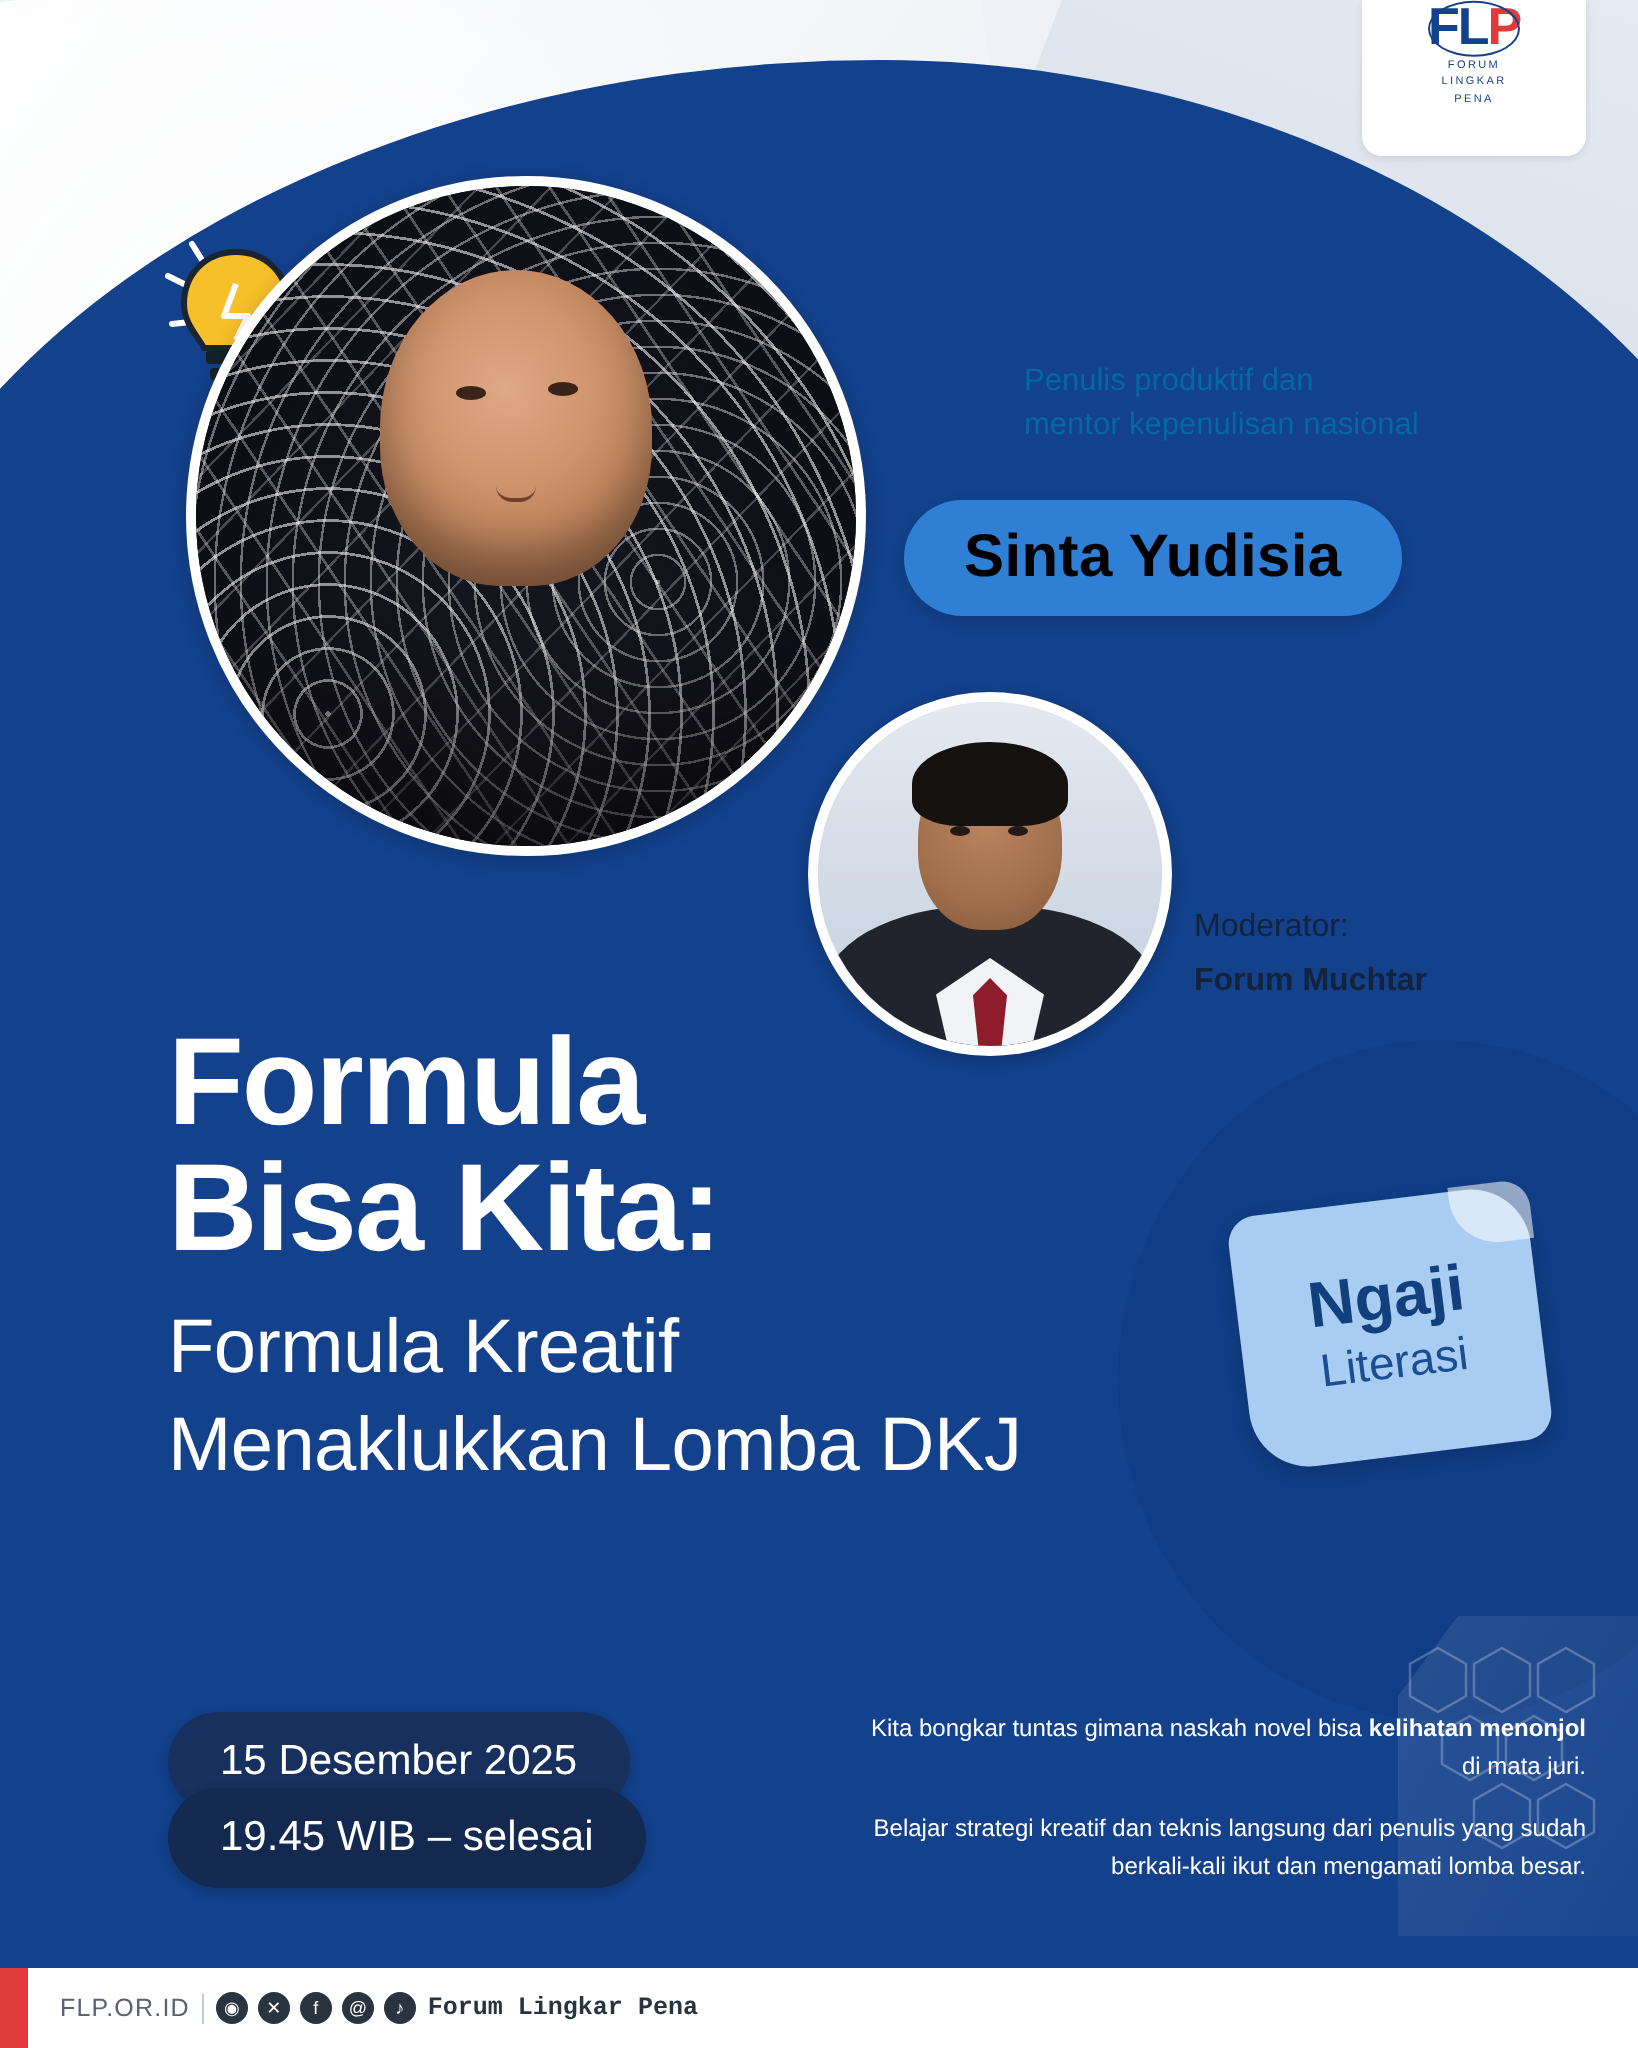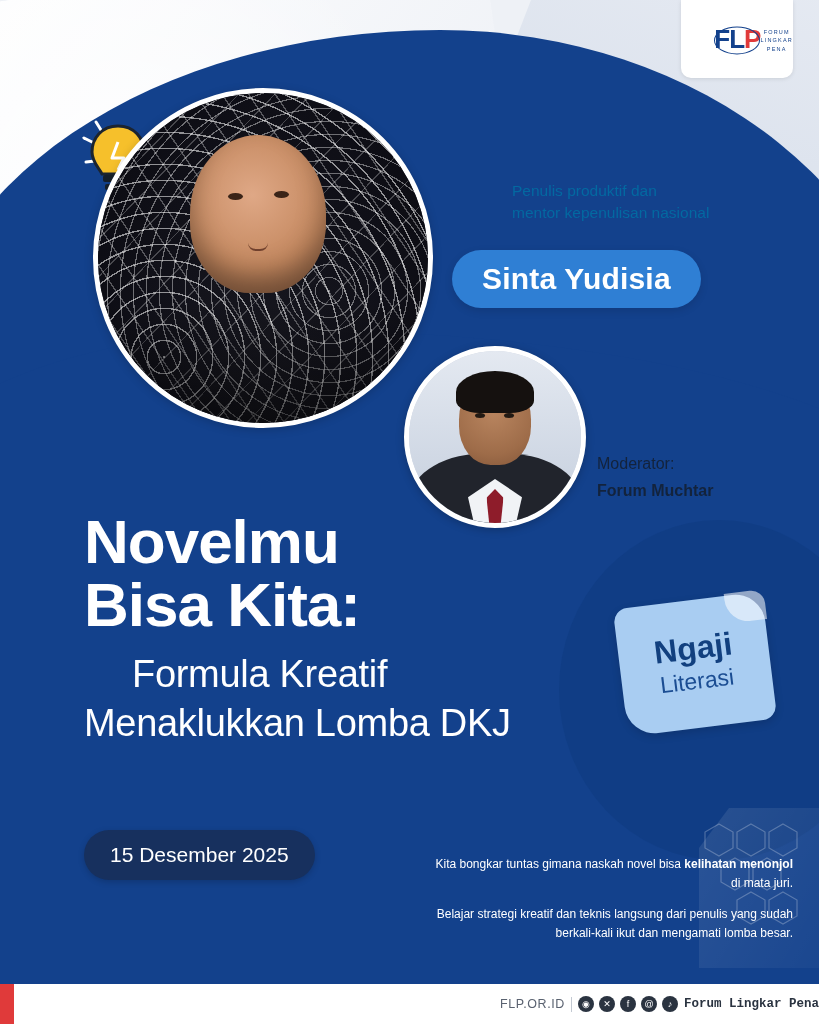--- a/index.html
+++ b/index.html
@@ -116,22 +116,22 @@
   .logo-box {
     position: absolute;
     right: 26px;
     top: 0;
     width: 112px;
     height: 78px;
     background: #ffffff;
     border-radius: 0 0 10px 10px;
     display: flex;
     align-items: center;
-    justify-content: flex-end;
-    flex-direction: row;
+    justify-content: flex-start;
+    flex-direction: column;
     box-shadow: 0 1px 4px rgba(0,0,0,0.10);
   }
   .logo-mark {
     font-size: 26px;
     font-weight: bold;
     color: #13418c;
     letter-spacing: -1px;
     line-height: 1;
     position: relative;
   }
@@ -309,21 +309,21 @@
     font-size: 15.5px;
     line-height: 1.42;
   }
   .name-pill {
     position: absolute;
     left: 452px;
     top: 250px;
     padding: 12px 30px;
     background: #2f7fd4;
     border-radius: 36px;
-    color: #ffffff;
+    color: #000000;
     font-size: 30px;
     font-weight: bold;
     letter-spacing: 0.2px;
     box-shadow: 0 3px 8px rgba(0,0,0,0.12);
   }
   .mod-label {
     position: absolute;
     left: 597px;
     top: 410px;
     color: #13233c;
@@ -346,21 +346,21 @@
     line-height: 1.02;
     letter-spacing: -1px;
   }
   .headline .l3,
   .headline .l4 {
     font-size: 38px;
     font-weight: normal;
     line-height: 1.28;
     letter-spacing: -0.3px;
   }
-  .headline .l3 { margin-top: 14px; margin-left: 48px; }
+  .headline .l3 { margin-top: 14px; }
 
   
   .ngaji-badge {
     position: absolute;
     left: 620px;
     top: 600px;
     width: 150px;
     height: 128px;
     background: #a9cdf2;
     border-radius: 14px 30px 14px 30px;
@@ -397,21 +397,21 @@
   
   .pill {
     position: absolute;
     background: #17305e;
     color: #ffffff;
     border-radius: 26px;
     font-size: 21px;
     padding: 13px 26px;
     box-shadow: 0 2px 6px rgba(0,0,0,0.18);
   }
-  .pill-date { left: 84px; top: 830px; }
+  .pill-date { left: 84px; top: 856px; }
   .pill-time { left: 84px; top: 894px; background: #14294f; }
 
   
   .blurb {
     position: absolute;
     right: 26px;
     top: 855px;
     width: 360px;
     color: #ffffff;
     text-align: right;
@@ -427,21 +427,20 @@
     left: 0;
     bottom: 0;
     width: 100%;
     height: 40px;
     background: #ffffff;
     display: flex;
     align-items: center;
     gap: 6px;
     padding-left: 30px;
     box-sizing: border-box;
-    justify-content: flex-end;
   }
   .footer-site {
     color: #5a6270;
     font-size: 12.5px;
     letter-spacing: 0.6px;
   }
   .footer-div {
     width: 1px;
     height: 15px;
     background: #c3c9d2;
@@ -558,33 +557,34 @@
   </div>
 
   <div class="name-pill">Sinta Yudisia</div>
 
   <div class="mod-label">
     <div>Moderator:</div>
     <div><strong>Forum Muchtar</strong></div>
   </div>
 
   <div class="headline">
-    <div class="l1">Novelmu</div>
+    <div class="l1">Formula</div>
     <div class="l2">Bisa Kita:</div>
     <div class="l3">Formula Kreatif</div>
     <div class="l4">Menaklukkan Lomba DKJ</div>
   </div>
 
   <div class="ngaji-badge">
     <div class="ngaji-fold"></div>
     <div class="t1">Ngaji</div>
     <div class="t2">Literasi</div>
   </div>
 
   <div class="pill pill-date">15 Desember 2025</div>
+  <div class="pill pill-time">19.45 WIB – selesai</div>
 
   <div class="blurb">
     <p><span>Kita bongkar tuntas gimana naskah novel bisa </span><strong>kelihatan menonjol</strong><span> di mata juri.</span></p>
     <p>Belajar strategi kreatif dan teknis langsung dari penulis yang sudah berkali-kali ikut dan mengamati lomba besar.</p>
   </div>
 
   <div class="footer">
     <div class="footer-bar"></div>
     <div class="footer-site">FLP.OR.ID</div>
     <div class="footer-div"></div>

